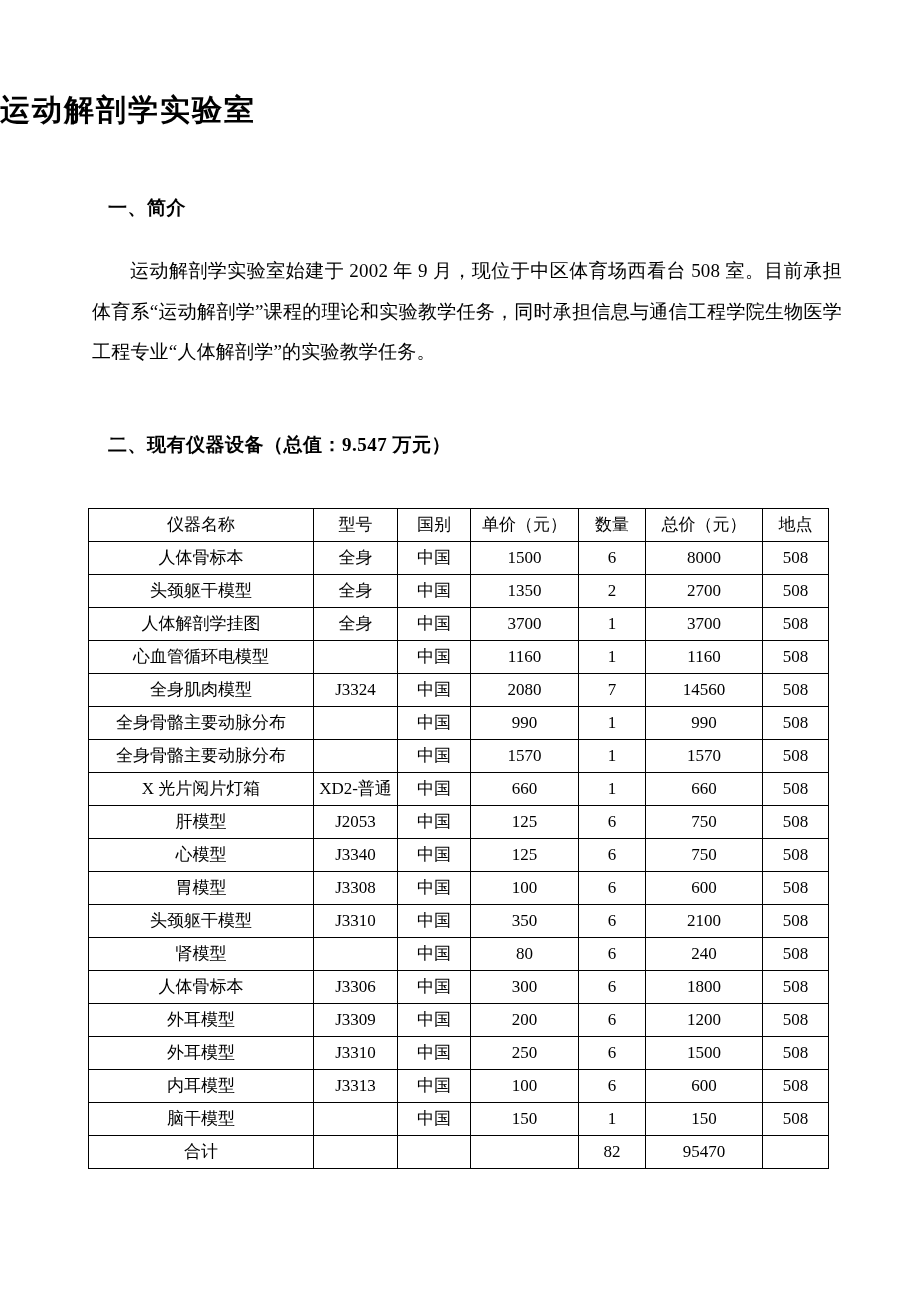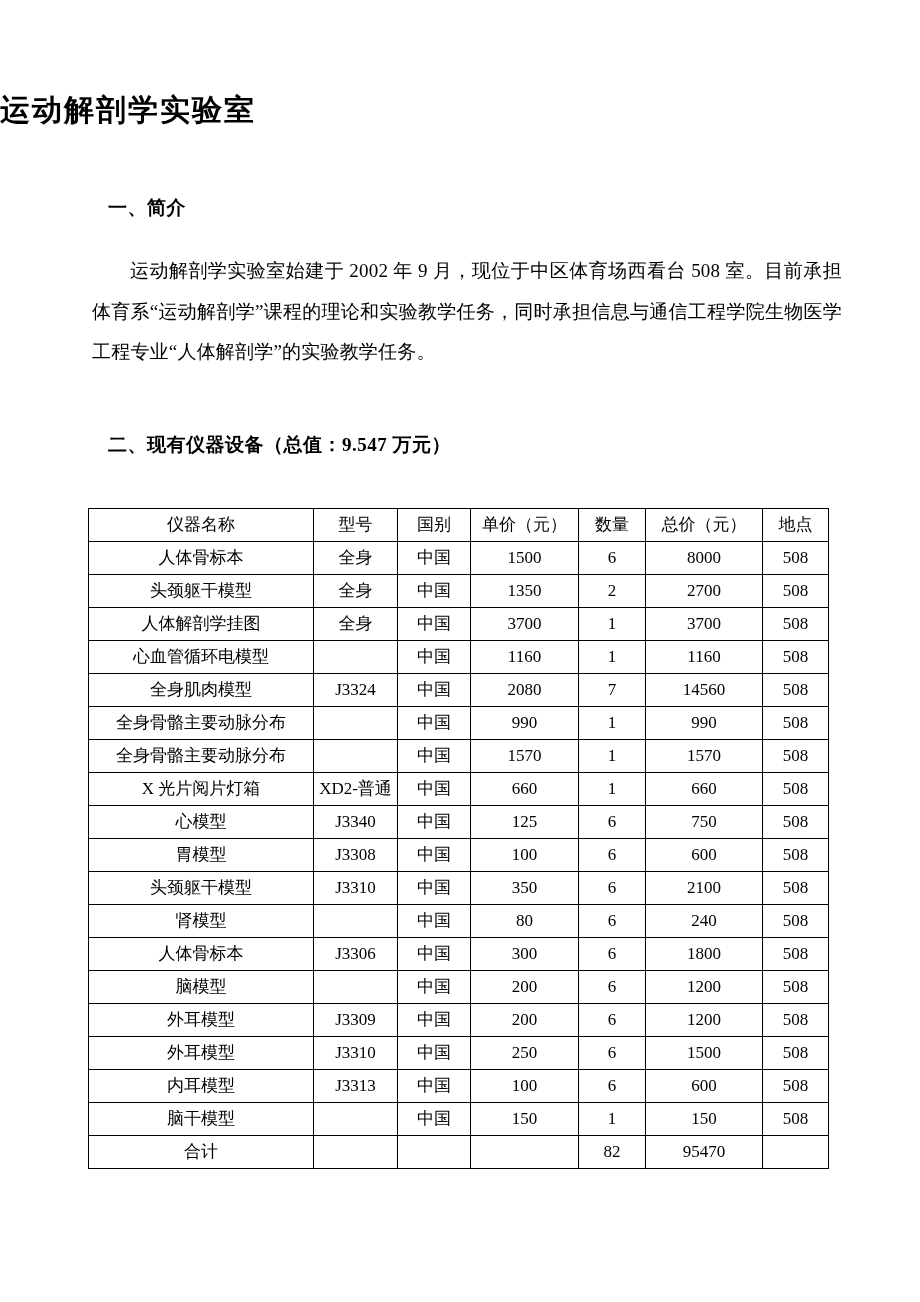--- a/index.html
+++ b/index.html
@@ -199,20 +199,29 @@
           <tr>
             <td>X 光片阅片灯箱</td>
             <td class="model">XD2-普通</td>
             <td>中国</td>
             <td class="num">660</td>
             <td class="num">1</td>
             <td class="num">660</td>
             <td class="loc">508</td>
           </tr>
           <tr>
+            <td>肝模型</td>
+            <td class="model">J2053</td>
+            <td>中国</td>
+            <td class="num">125</td>
+            <td class="num">6</td>
+            <td class="num">750</td>
+            <td class="loc">508</td>
+          </tr>
+          <tr>
             <td>心模型</td>
             <td class="model">J3340</td>
             <td>中国</td>
             <td class="num">125</td>
             <td class="num">6</td>
             <td class="num">750</td>
             <td class="loc">508</td>
           </tr>
           <tr>
             <td>胃模型</td>
@@ -241,29 +250,20 @@
             <td class="num">240</td>
             <td class="loc">508</td>
           </tr>
           <tr>
             <td>人体骨标本</td>
             <td class="model">J3306</td>
             <td>中国</td>
             <td class="num">300</td>
             <td class="num">6</td>
             <td class="num">1800</td>
-            <td class="loc">508</td>
-          </tr>
-          <tr>
-            <td>脑模型</td>
-            <td class="model"></td>
-            <td>中国</td>
-            <td class="num">200</td>
-            <td class="num">6</td>
-            <td class="num">1200</td>
             <td class="loc">508</td>
           </tr>
           <tr>
             <td>外耳模型</td>
             <td class="model">J3309</td>
             <td>中国</td>
             <td class="num">200</td>
             <td class="num">6</td>
             <td class="num">1200</td>
             <td class="loc">508</td>

